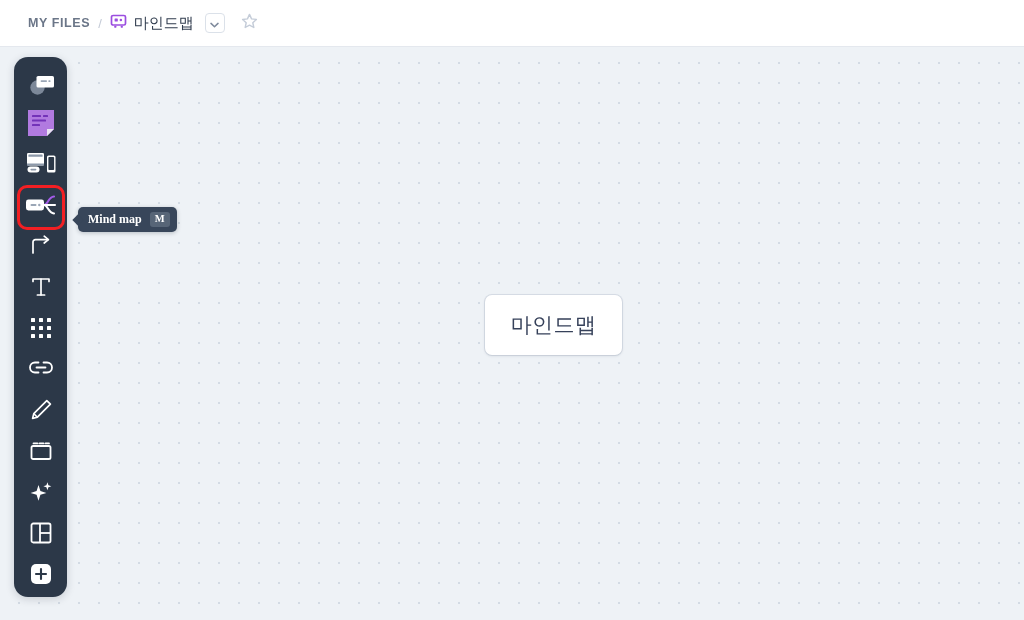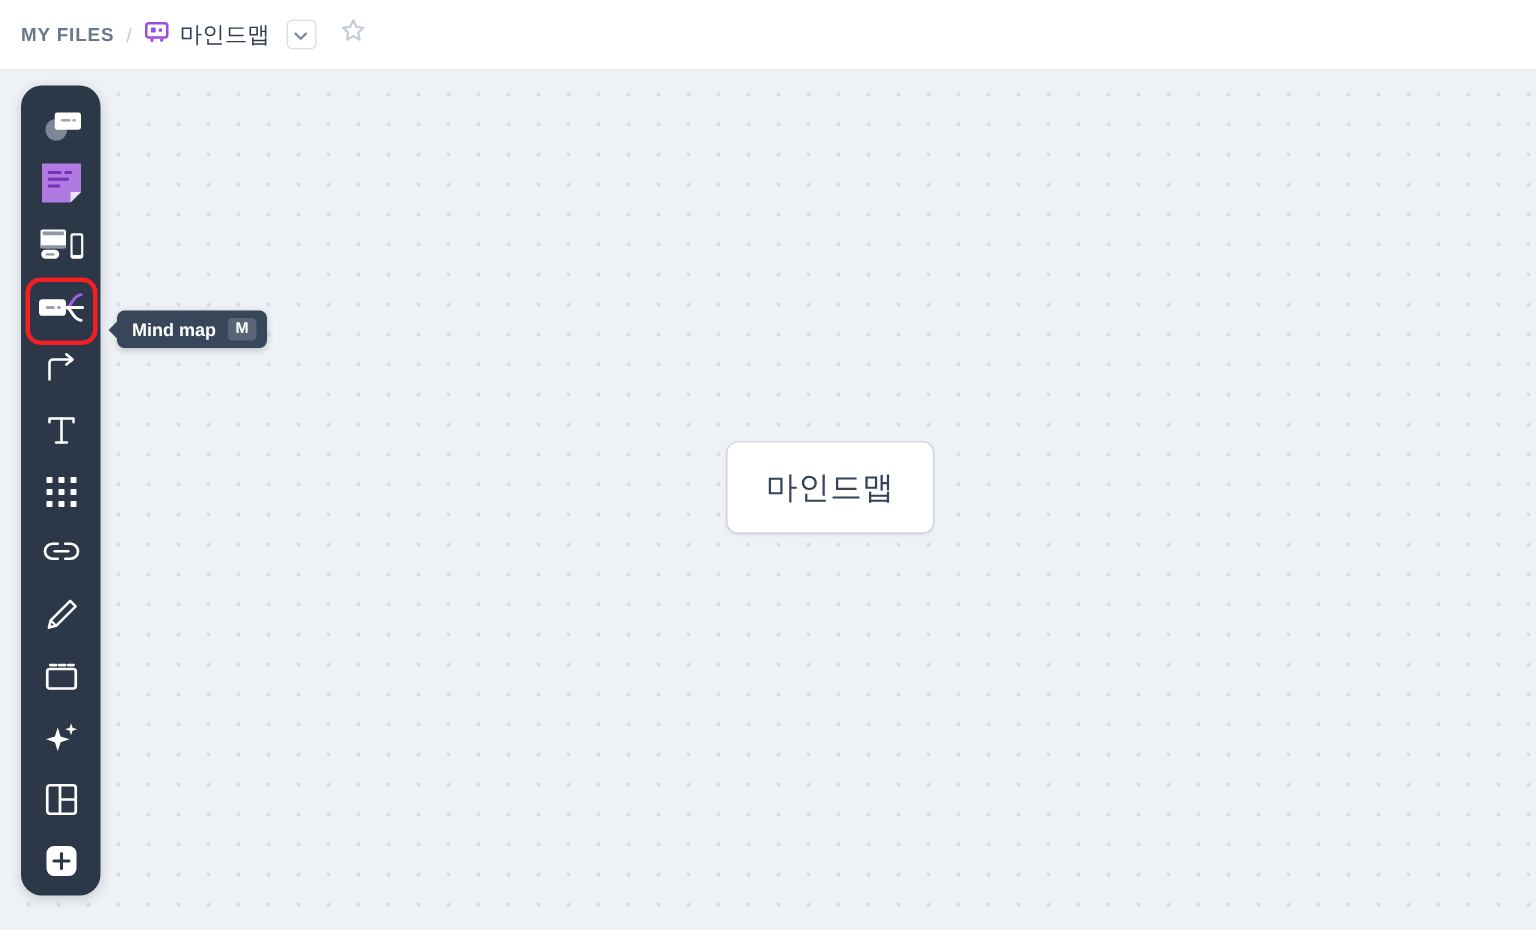--- a/index.html
+++ b/index.html
@@ -15,21 +15,21 @@
   
   #header {
     position: absolute;
     top: 0; left: 0;
     width: 1024px;
     height: 47px;
     background: #ffffff;
     border-bottom: 1px solid #e4e8ee;
     display: flex;
     align-items: center;
-    padding-left: 14px;
+    padding-left: 28px;
     z-index: 40;
   }
   #breadcrumb {
     display: flex;
     align-items: center;
     gap: 8px;
   }
   .crumb-root {
     font-size: 12.5px;
     font-weight: bold;
@@ -145,20 +145,21 @@
     top: 207px;
     height: 25px;
     background: #38465a;
     border-radius: 5px;
     display: flex;
     align-items: center;
     padding: 0 7px 0 10px;
     gap: 8px;
     z-index: 60;
     box-shadow: 0 1px 4px rgba(20,30,45,0.25);
+    font-family: Liberation Serif, serif;
   }
   #tooltip::before {
     content: "";
     position: absolute;
     left: -4px;
     top: 9px;
     width: 8px; height: 8px;
     background: #38465a;
     transform: rotate(45deg);
   }

